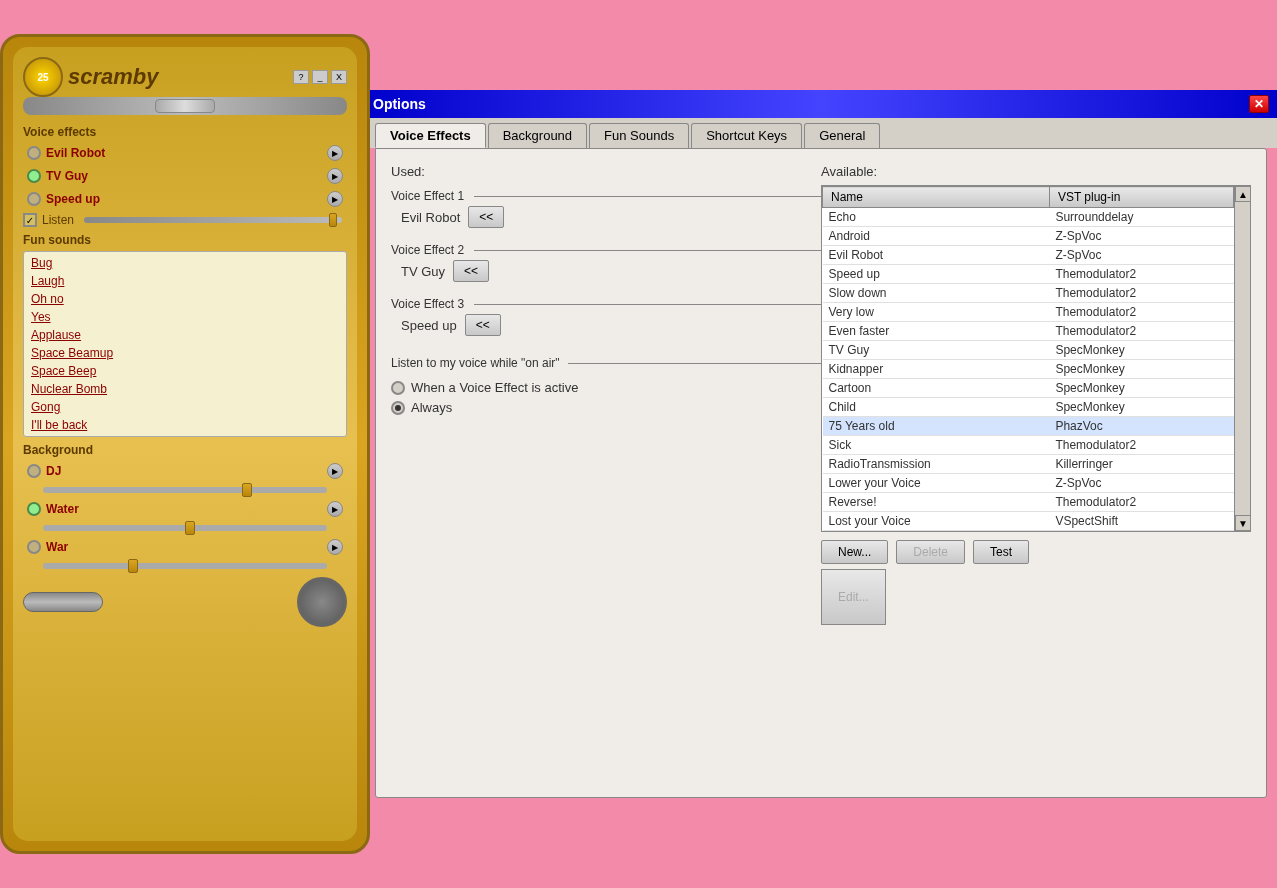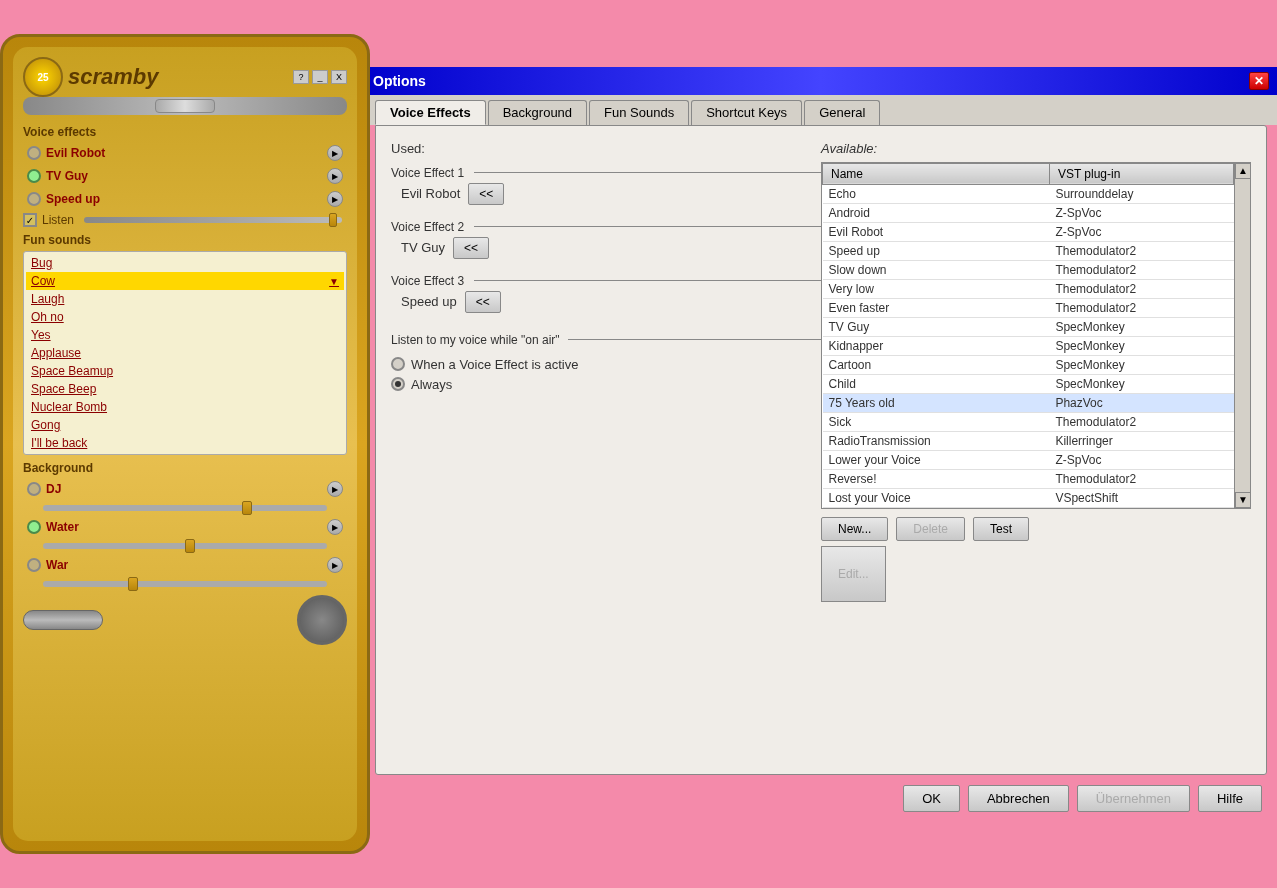--- a/index.html
+++ b/index.html
@@ -428,21 +428,20 @@
       height: 6px;
       border-radius: 50%;
       background: #333;
     }
 
     
     .available-label {
       font-size: 13px;
       color: #333;
       margin-bottom: 6px;
-      font-style: italic;
     }
     .available-table {
       border: 1px solid #888;
       background: white;
       width: 100%;
       border-collapse: collapse;
       font-size: 12px;
     }
     .available-table th {
       background: linear-gradient(to bottom, #e8e8e8, #c8c8c8);
@@ -575,21 +574,20 @@
       <span class="listen-label">Listen</span>
       <div class="listen-slider">
         <div class="listen-slider-thumb"></div>
       </div>
     </div>
 
     <div class="section-header">Fun sounds</div>
 
     <div class="fun-sounds-list">
       <div class="fun-sound-item">Bug</div>
-      <div class="fun-sound-item selected">Cow</div>
       <div class="fun-sound-item">Laugh</div>
       <div class="fun-sound-item">Oh no</div>
       <div class="fun-sound-item">Yes</div>
       <div class="fun-sound-item">Applause</div>
       <div class="fun-sound-item">Space Beamup</div>
       <div class="fun-sound-item">Space Beep</div>
       <div class="fun-sound-item">Nuclear Bomb</div>
       <div class="fun-sound-item">Gong</div>
       <div class="fun-sound-item">I'll be back</div>
     </div>
@@ -800,19 +798,13 @@
           <button class="avail-btn disabled">Delete</button>
           <button class="avail-btn">Test</button>
         </div>
         <div>
           <button class="avail-btn-edit">Edit...</button>
         </div>
       </div>
     </div>
   </div>
 
-  <div class="dialog-footer">
-    <button class="footer-btn">OK</button>
-    <button class="footer-btn">Abbrechen</button>
-    <button class="footer-btn disabled">Übernehmen</button>
-    <button class="footer-btn">Hilfe</button>
-  </div>
 </div>
 
 </body></html>

